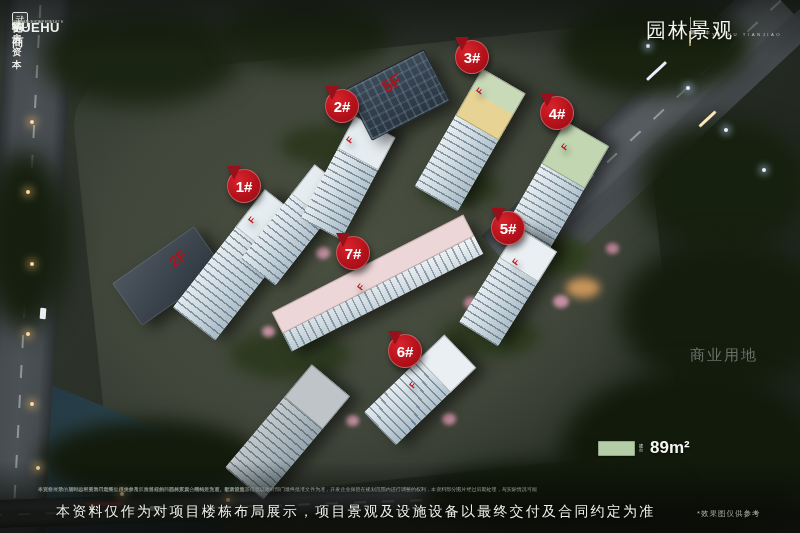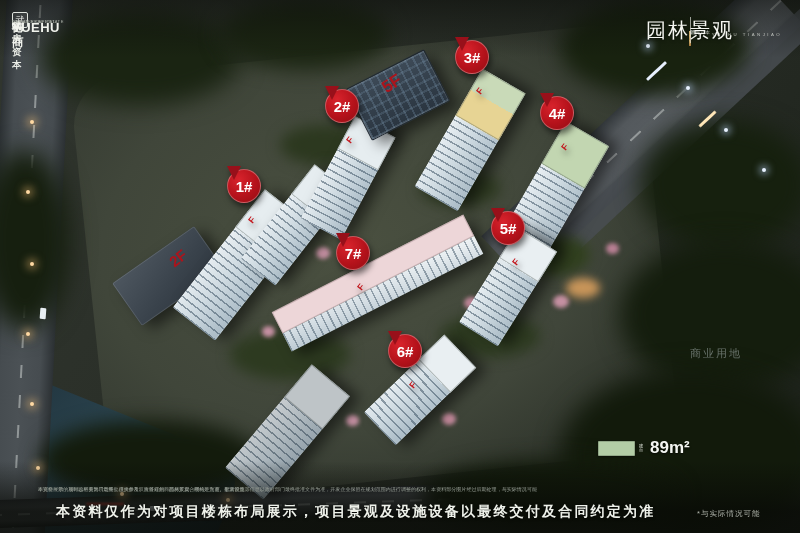--- a/index.html
+++ b/index.html
@@ -61,21 +61,21 @@
     filter:drop-shadow(2px 4px 3px rgba(0,0,0,.55));}
   .pin-balloon{position:relative;width:34px;height:34px;margin:0 auto;border-radius:50%;
     background:radial-gradient(circle at 35% 30%,#d8232c 0%,#b5121b 55%,#930d13 100%);
     border:1px solid rgba(255,255,255,.3);
     display:flex;align-items:center;justify-content:center;
     color:#fff;font-weight:bold;font-size:15px;letter-spacing:0;}
   .pin-tail{position:relative;width:0;height:0;margin:-3px auto 0;
     border-left:7px solid transparent;border-right:7px solid transparent;border-top:14px solid #98101a;}
   .pin-floor{left:55%;top:46px;transform:rotate(-52deg);color:#c3161c;font-size:9px;font-weight:bold;}
   .roof-label{z-index:11;color:#ab141c;font-weight:800;font-style:normal;pointer-events:none;}
-  .site-label{z-index:11;color:#76807a;font-size:11px;letter-spacing:2px;opacity:.85;}
+  .site-label{z-index:11;color:#76807a;font-size:15px;letter-spacing:2px;opacity:.85;}
 
   
   .brand-left{left:12px;top:20px;z-index:15;position:absolute;display:flex;gap:10px;align-items:center;}
   .brand-left *{position:static;}
   .seal{width:16px;height:16px;border:1px solid #dfe3de;border-radius:2px;
     display:flex;align-items:center;justify-content:center;font-size:9px;color:#eef0ec;
     background:rgba(255,255,255,.06);}
   .bl-name{font-size:9.5px;font-weight:bold;color:#e9ece6;letter-spacing:1.5px;}
   .bl-sub{font-size:7px;transform:scale(.58);transform-origin:left top;color:#a9afa5;letter-spacing:1px;white-space:nowrap;}
   .desun-row{display:flex;align-items:baseline;gap:2px;}
@@ -100,21 +100,21 @@
   .legend-item{display:flex;align-items:center;gap:4px;}
   .swatch{width:37px;height:15px;border-radius:1px;box-shadow:inset 0 0 0 1px rgba(0,0,0,.18),0 1px 2px rgba(0,0,0,.4);}
   .l-prefix{display:flex;flex-direction:column;font-size:7px;line-height:6px;color:#d6dad2;
     transform:scale(.6);transform-origin:left center;}
   .l-value{font-size:17px;color:#f4f6f2;font-weight:600;letter-spacing:0;
     text-shadow:0 1px 2px rgba(0,0,0,.7);white-space:nowrap;}
 
   
   .fine-print{left:38px;top:487px;width:565px;z-index:14;color:#99a097;
     font-size:7px;line-height:8.5px;transform:scale(.72);transform-origin:left top;width:780px;}
-  .main-disclaimer{left:56px;top:503px;z-index:14;font-size:14px;font-weight:bold;
+  .main-disclaimer{left:56px;top:503px;z-index:14;font-size:14px;font-weight:normal;
     letter-spacing:2.2px;color:#eef1ea;text-shadow:0 1px 3px rgba(0,0,0,.85);white-space:nowrap;}
   .right-note{left:697px;top:509px;z-index:14;font-size:7.5px;color:#aeb3aa;letter-spacing:1px;}
 
   .glow{width:4px;height:4px;border-radius:50%;background:#ffd9a2;z-index:6;
     box-shadow:0 0 8px 3px rgba(255,198,120,.55);}
   .glow.cool{background:#e8f2ff;box-shadow:0 0 7px 3px rgba(190,215,255,.5);}
   .vehicle{z-index:6;border-radius:1px;}
 </style>
 </head>
 <body>
@@ -296,15 +296,15 @@
         </span>
         <span class="l-value">89m²</span>
       </div>
     </div>
 
   <div class="fine-print">
     <div>本资料展示的项目总平图为示意图，仅供参考。项目规划、园林景观、楼栋外立面、配套设施等信息以政府部门最终批准文件为准，开发企业保留在规划范围内进行调整的权利，本资料部分图片经过后期处理，与实际情况可能</div>
     <div>不完全一致，届时以相关部门最终批准文件及双方签订的商品房买卖合同约定为准。敬请留意。</div>
   </div>
   <div class="main-disclaimer">本资料仅作为对项目楼栋布局展示，项目景观及设施设备以最终交付及合同约定为准</div>
-  <div class="right-note">*与实际情况可能</div>
+  <div class="right-note">*效果图仅供参考</div>
 
 </div>
 
 </body></html>

